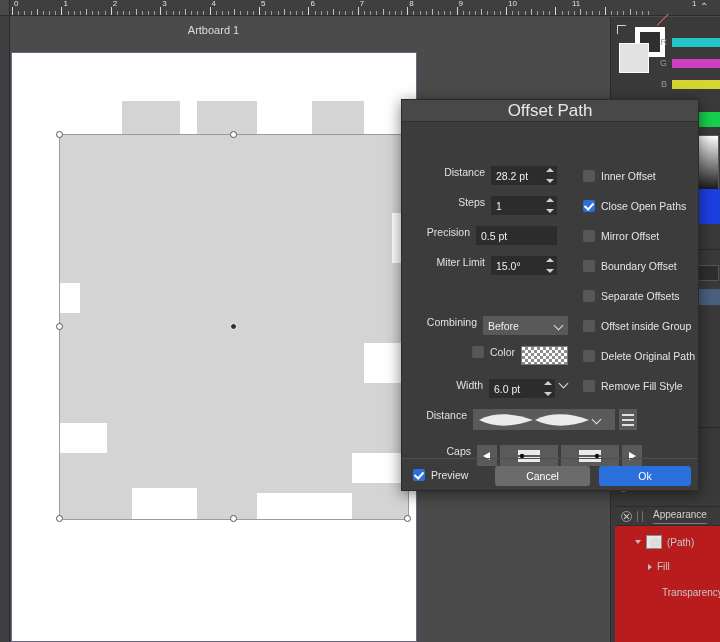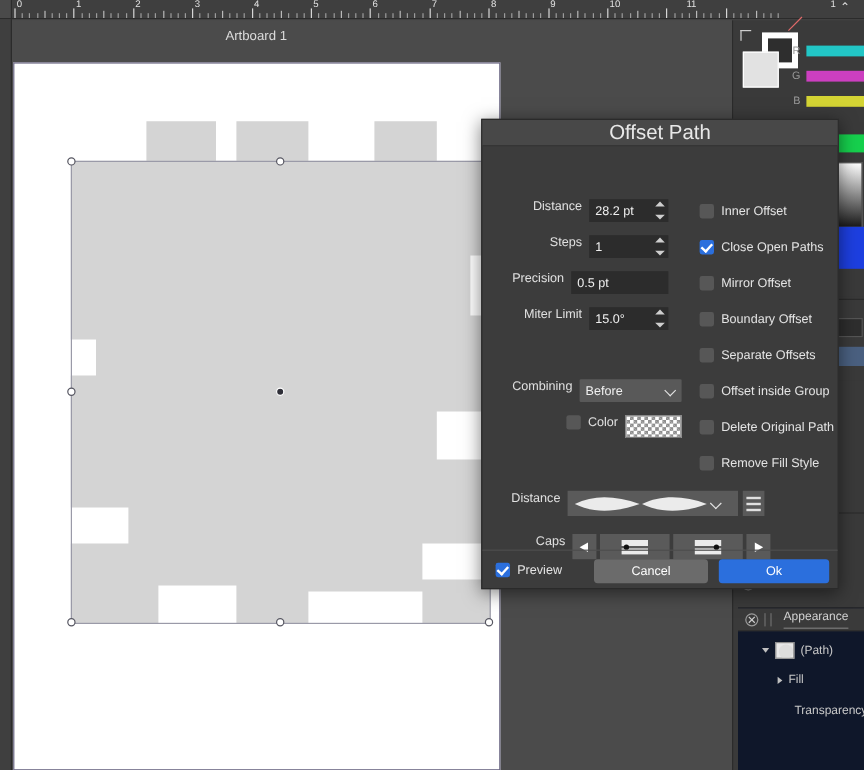--- a/index.html
+++ b/index.html
@@ -152,21 +152,21 @@
     background: #4a6080;
   }
   .panel-footer-icon {
     position: absolute; left: 6px; bottom: 10px; width: 13px; height: 13px;
     border: 1px solid #8a8a8a; border-radius: 50%;
   }
 
   
   .appearance-panel {
     position: absolute; right: 0; bottom: 0; width: 105px; height: 136px;
-    background: #0f172a; border-top: 1px solid #2b2b2b;
+    background: #b91c1c; border-top: 1px solid #2b2b2b;
   }
   .app-header {
     position: absolute; left: 0; top: 0; width: 105px; height: 19px;
     background: #3a3a3a; border-bottom: 1px solid #2e2e2e;
     display: flex; align-items: center;
   }
   .app-close {
     width: 11px; height: 11px; border-radius: 50%;
     border: 1px solid #9a9a9a; margin-left: 6px;
     position: relative; flex: none;
@@ -604,20 +604,31 @@
           <span class="chev"></span>
         </span>
       </div>
 
       <div class="row" style="left:0; top:224px; width:166px; justify-content:flex-end">
         <span class="chk"></span>
         <span class="lbl">Color</span>
         <span class="checker" style="width:47px;height:19px;border:1px solid #777"></span>
       </div>
 
+      <div class="row" style="left:0; top:257px; width:166px; justify-content:flex-end">
+        <span class="lbl">Width</span>
+        <span class="field" style="width:66px">
+          <span>6.0 pt</span>
+          <span class="spin">
+              <i class="up"></i>
+              <i class="dn"></i>
+            </span>
+        </span>
+        <span class="chev" style="margin-left:4px"></span>
+      </div>
 
       <div class="row" style="left:0; top:287px; width:235px; justify-content:flex-end; height:22px">
         <span class="lbl">Distance</span>
         <span class="profile-box" style="width:142px">
           <svg width="115" height="16" viewBox="0 0 115 16">
             <path fill="#ebebeb" d="M2,8 C18,0 36,1 56,8 C36,15 18,16 2,8 Z"></path>
             <path fill="#ebebeb" d="M58,8 C74,0 94,1 112,8 C94,15 74,16 58,8 Z"></path>
           </svg>
           <span class="chev"></span>
         </span>

